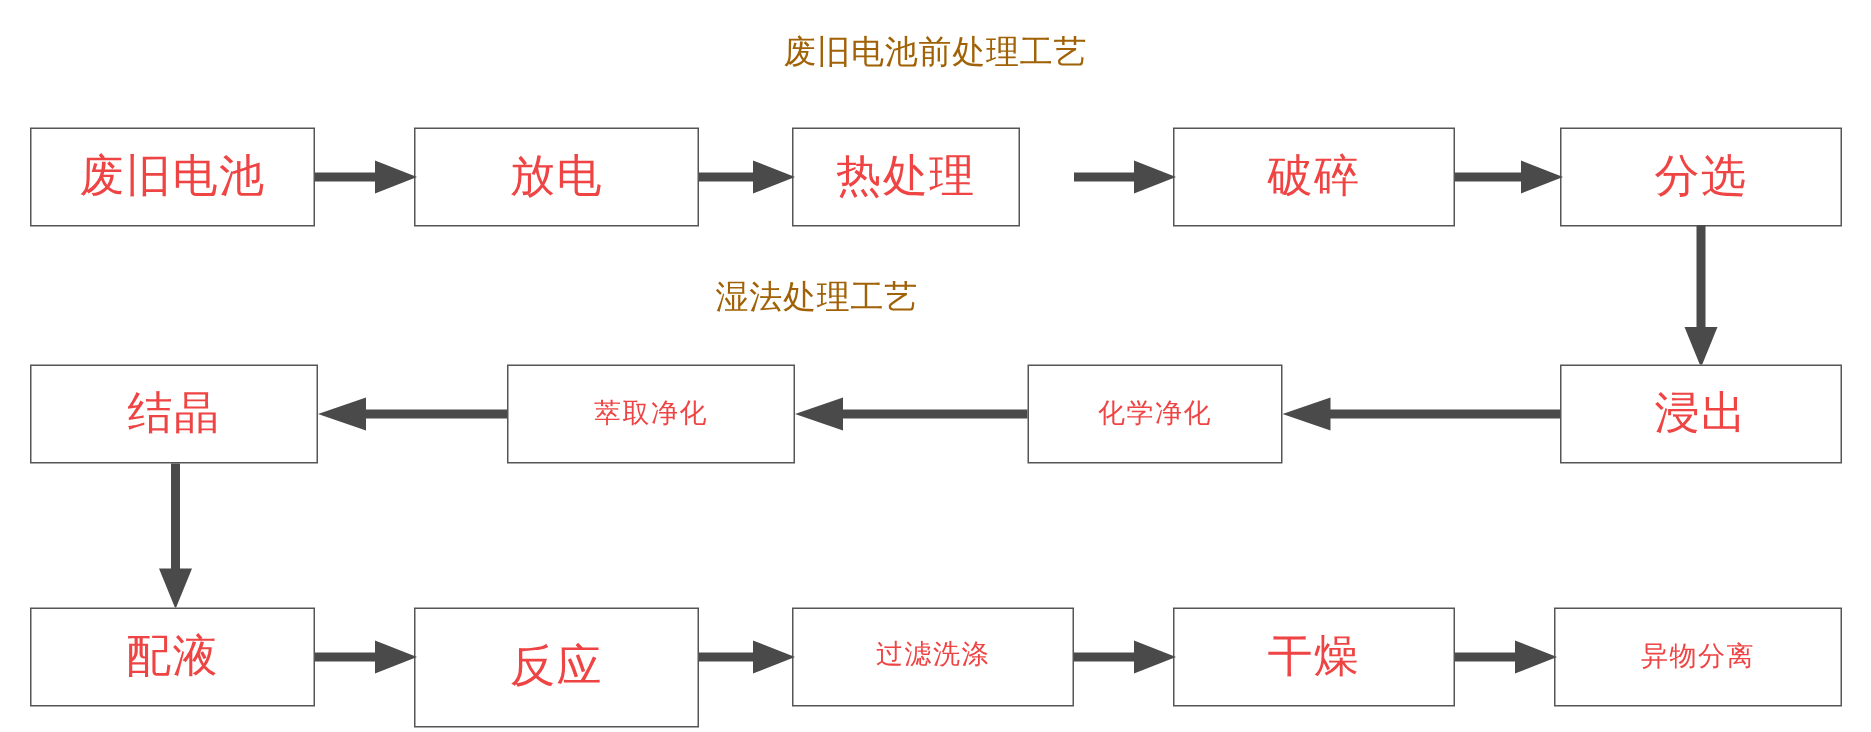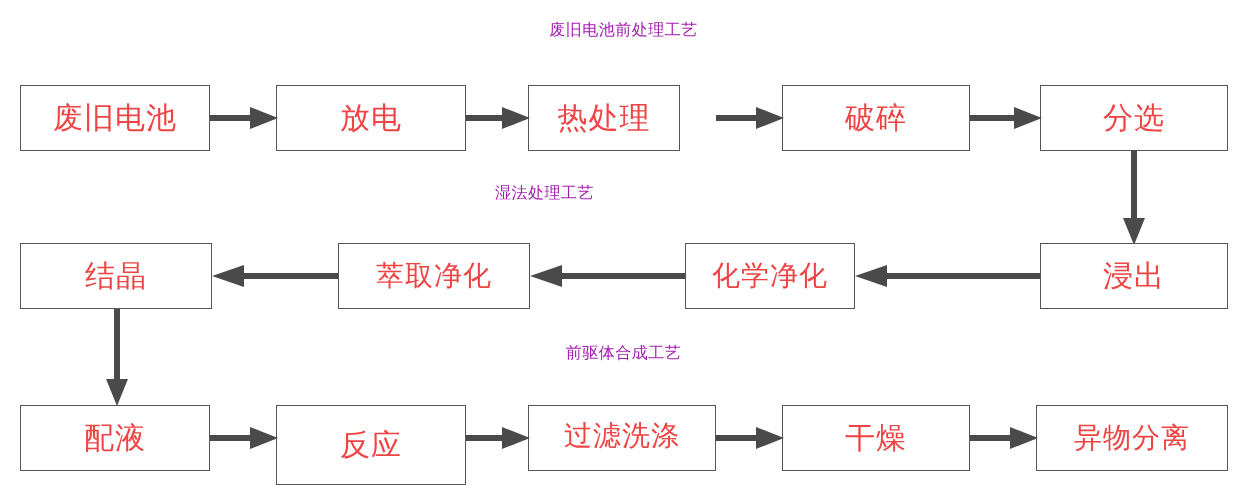--- a/index.html
+++ b/index.html
@@ -12,41 +12,41 @@
     position: relative;
     width: 1247px;
     height: 488px;
     background: #ffffff;
     font-family: "DejaVu Serif", "Liberation Serif", serif;
     overflow: hidden;
   }
   .section-title {
     position: absolute;
     text-align: center;
-    font-size: 16px;
-    color: #a21caf;
+    font-size: 22px;
+    color: #a16207;
     font-family: Liberation Mono, monospace;
     white-space: nowrap;
     letter-spacing: 0.5px;
   }
   .node {
     position: absolute;
     box-sizing: border-box;
     border: 1.6px solid #555555;
     background: #ffffff;
     display: flex;
     align-items: center;
     justify-content: center;
     color: #ef4444;
     font-size: 30px;
     line-height: 1;
     font-family: "DejaVu Serif", "Liberation Serif", serif;
     letter-spacing: 1px;
   }
-  .node.small-text { font-size: 28px; }
+  .node.small-text { font-size: 18px; }
   .edge {
     position: absolute;
   }
   .edge svg { display: block; overflow: visible; }
 </style>
 </head>
 <body>
 
 <div id="canvas">
 
@@ -123,21 +123,20 @@
     </svg>
   </div>
 
   <div class="edge" style="left:105px; top:309px;">
     <svg width="24" height="97" viewBox="0 0 24 97">
       <line x1="12" y1="0" x2="12" y2="74" stroke="#4a4a4a" stroke-width="6"></line>
       <polygon points="1,70 23,70 12,97" fill="#4a4a4a"></polygon>
     </svg>
   </div>
 
-  <div class="section-title" style="left:0; top:343px; width:1247px;">前驱体合成工艺</div>
 
   <div class="node" style="left:20px; top:405px; width:190px; height:66px;">配液</div>
 
   <div class="node" style="left:276px; top:405px; width:190px; height:80px;">反应</div>
 
   <div class="node small-text" style="left:528px; top:405px; width:188px; height:66px;font-family:Liberation Mono, monospace;">过滤洗涤</div>
 
   <div class="node" style="left:782px; top:405px; width:188px; height:66px;">干燥</div>
 
   <div class="node small-text" style="left:1036px; top:405px; width:192px; height:66px;">异物分离</div>

